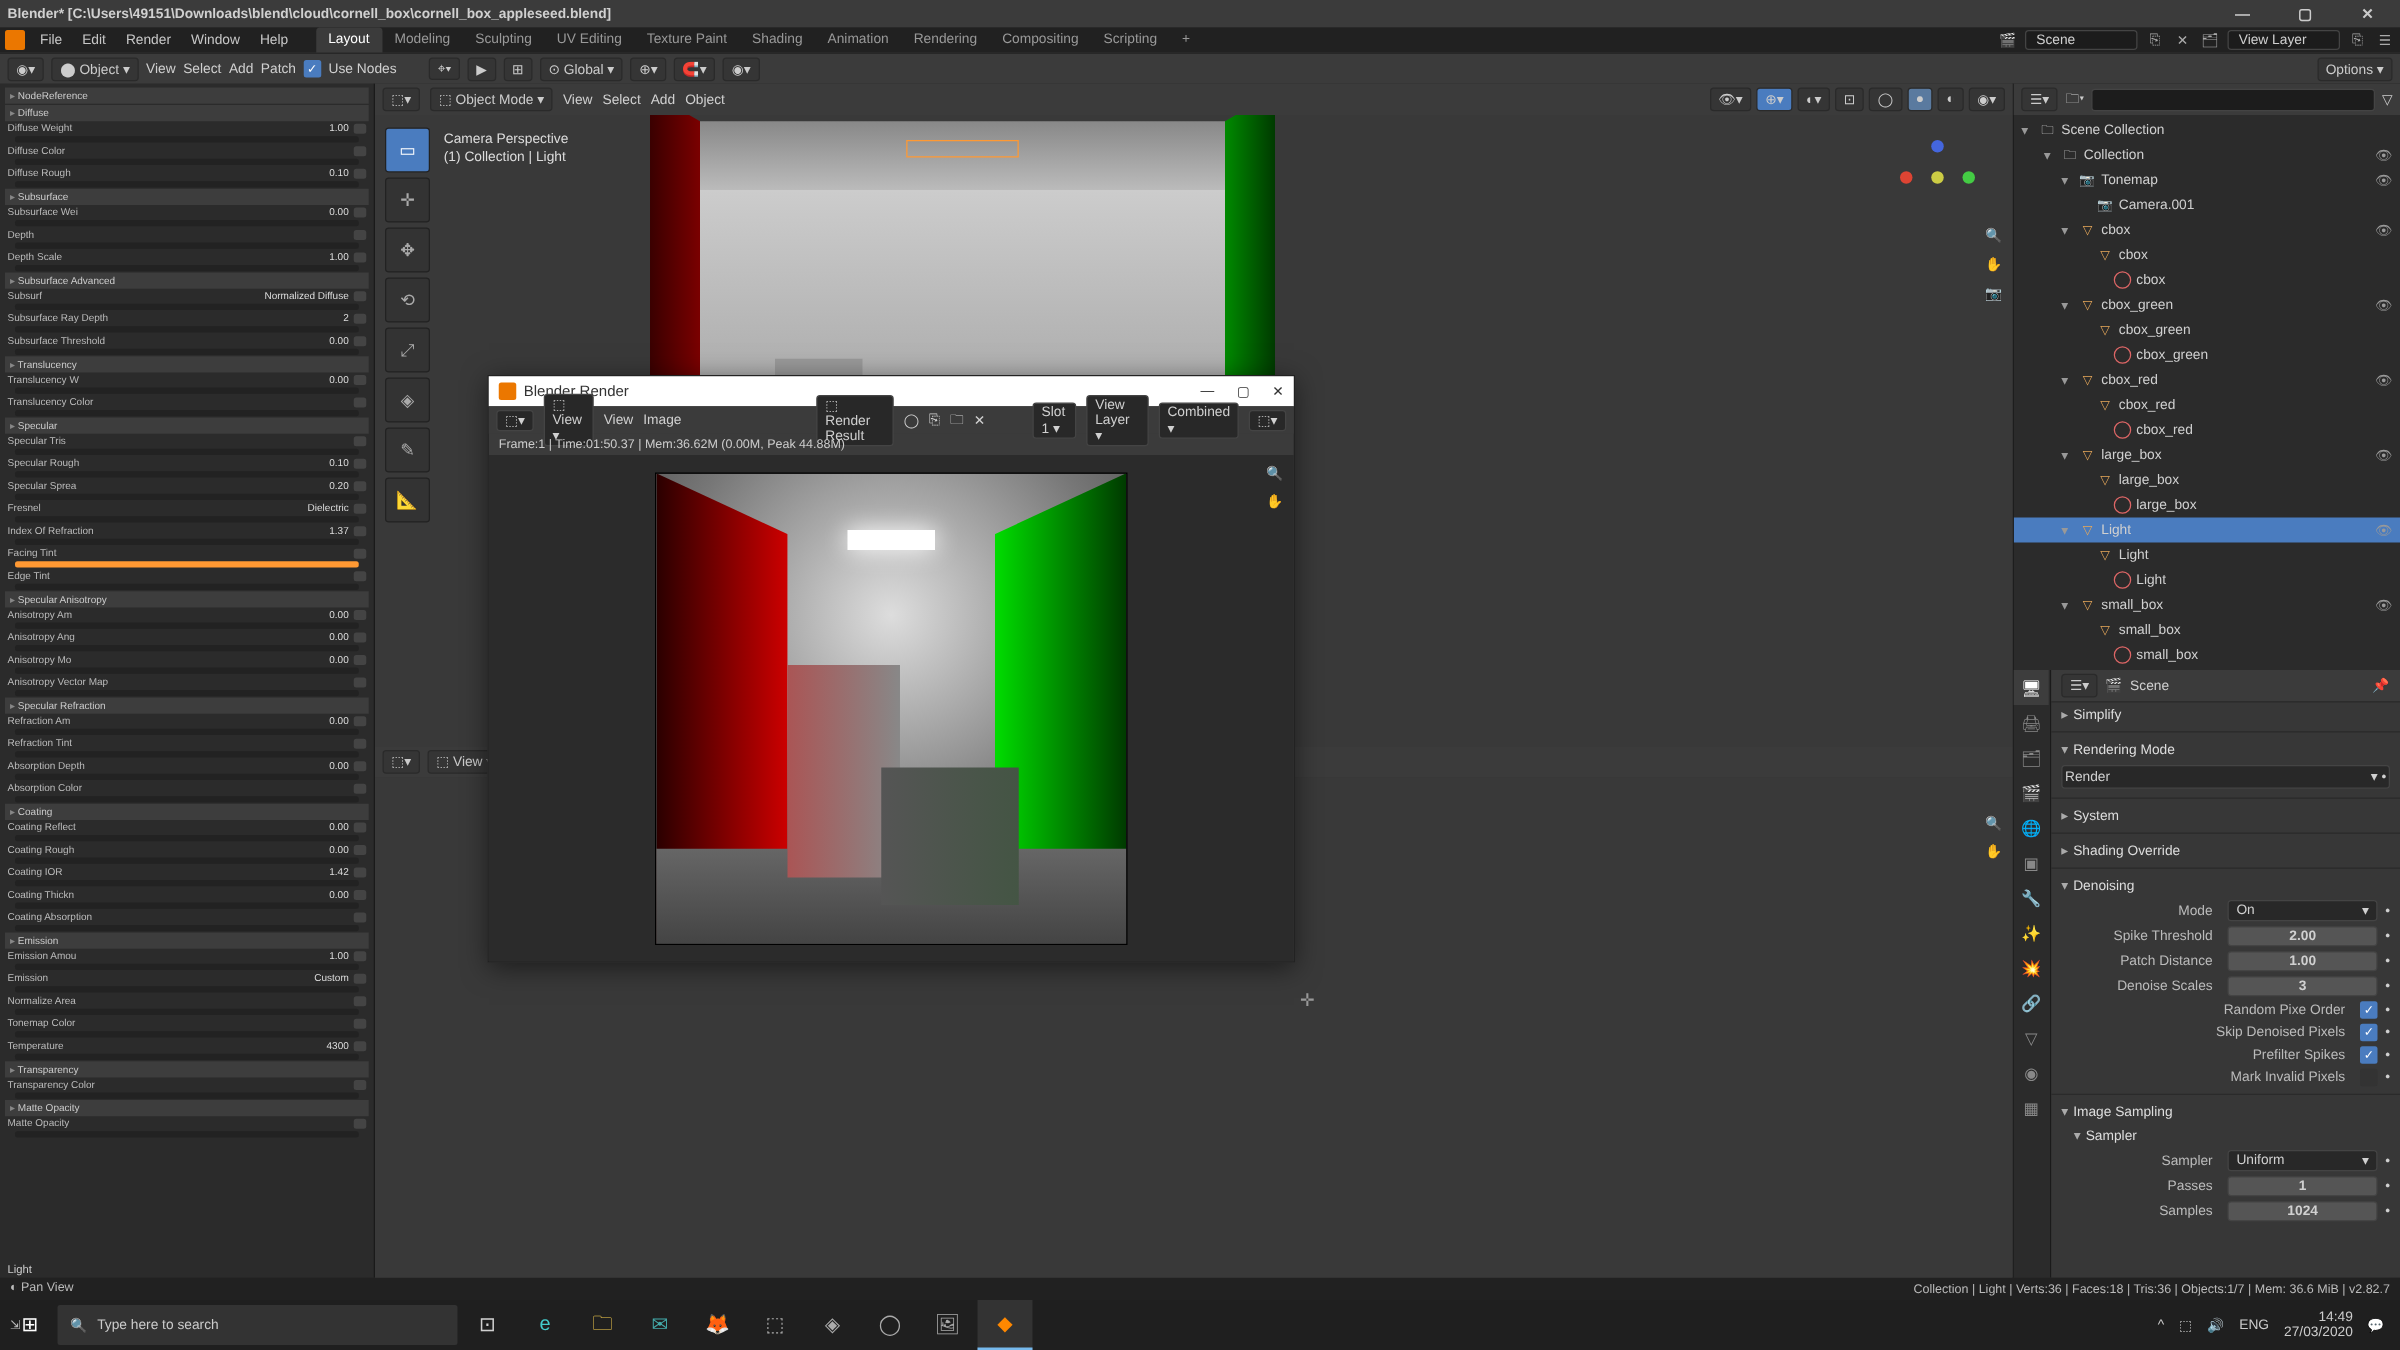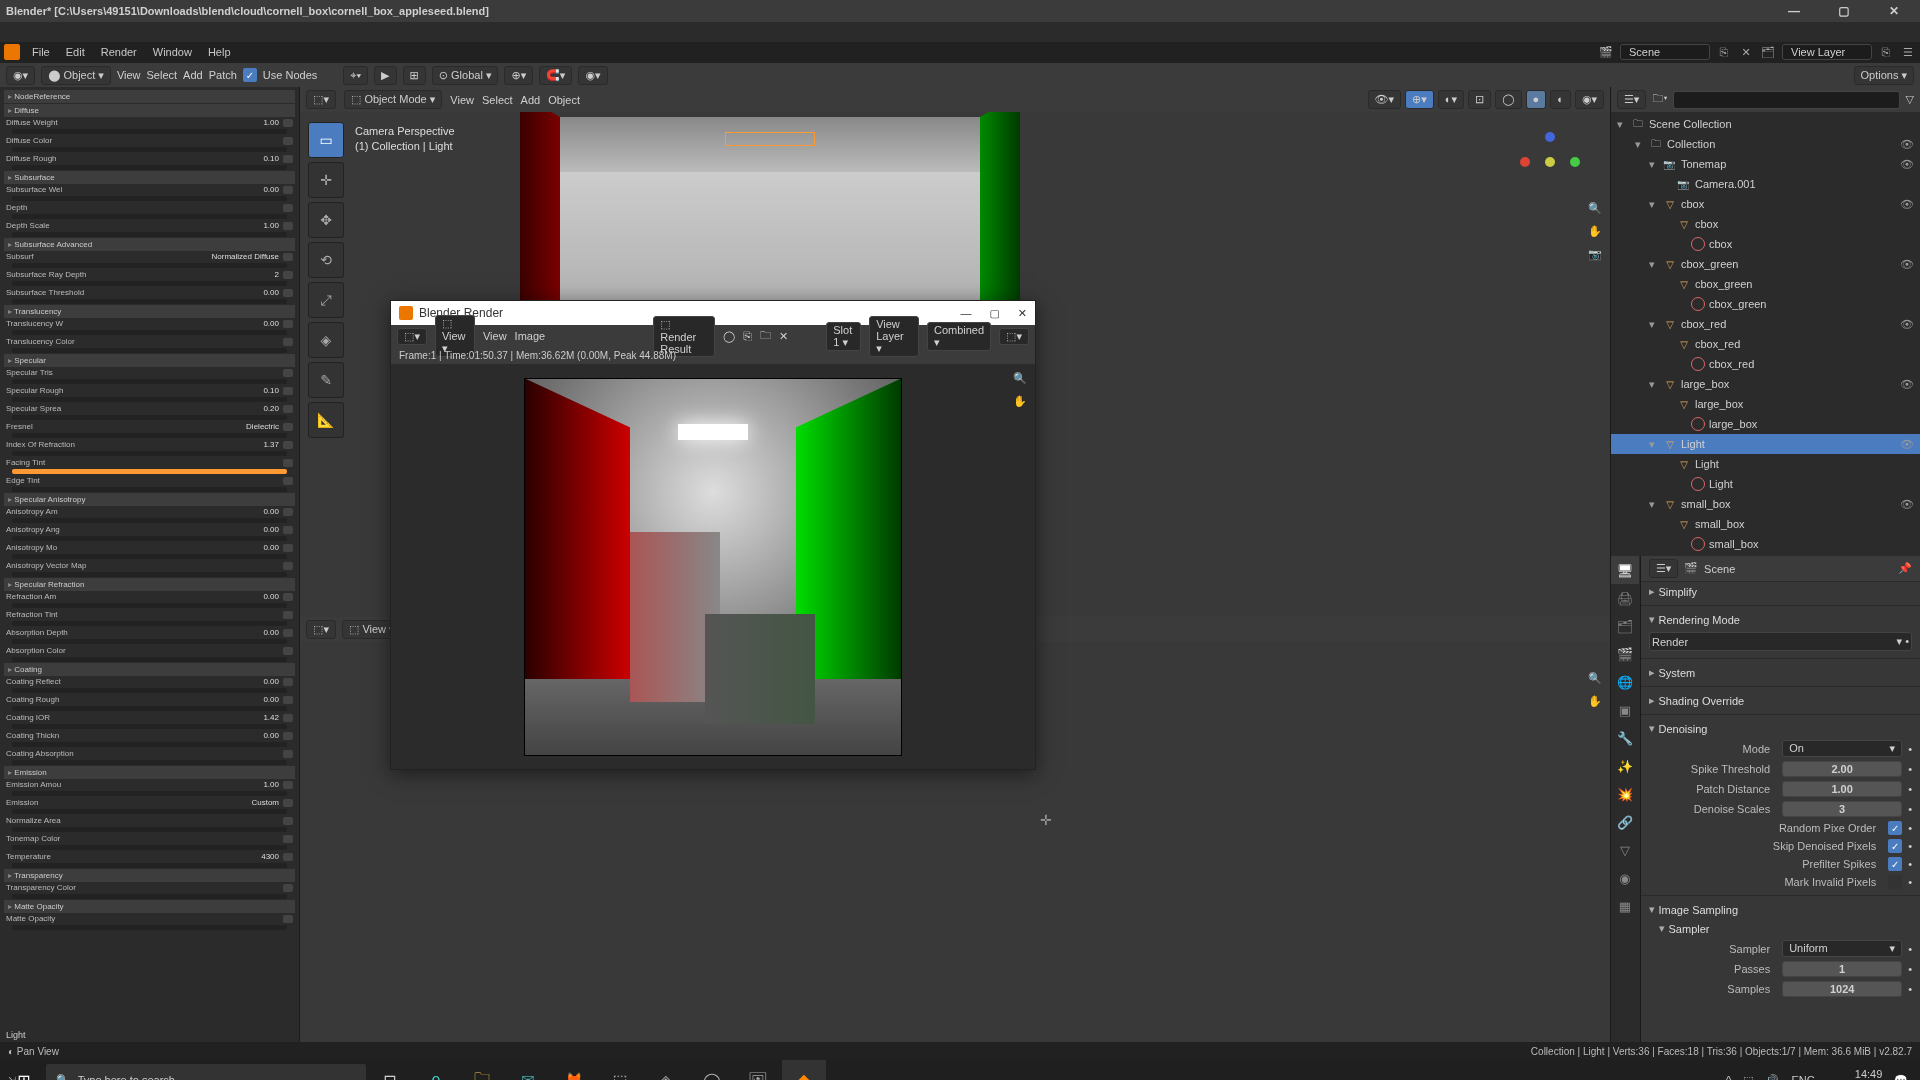--- a/index.html
+++ b/index.html
@@ -5,21 +5,21 @@
 * { box-sizing: border-box; margin: 0; padding: 0; font-family: "Segoe UI", Arial, sans-serif; }
 body { width: 1920px; height: 1080px; background: #2b2b2b; color: #d0d0d0; font-size: 11px; overflow: hidden; position: relative; }
 
 
 .titlebar { height: 22px; background: #3b3b3b; display: flex; align-items: center; padding: 0 6px; justify-content: space-between; font-weight: bold; }
 .titlebar-left { display: flex; align-items: center; gap: 6px; }
 .titlebar-right { display: flex; gap: 10px; }
 .win-btn { width: 40px; height: 20px; display: flex; align-items: center; justify-content: center; color: #ccc; font-size: 12px; }
 
 
-.menubar { height: 20px; background: #212121; display: flex; align-items: center; padding: 0 4px; gap: 4px; margin-top: 20px; }
+.menubar { height: 20px; background: #212121; display: flex; align-items: center; padding: 0 4px; gap: 4px; }
 .menubar .logo { width: 16px; height: 16px; background: #eb7700; border-radius: 2px; }
 .menubar .menu-item { padding: 2px 8px; color: #c8c8c8; }
 .workspace-tabs { display: flex; margin-left: 10px; height: 100%; align-items: stretch; }
 .ws-tab { padding: 3px 10px; color: #999; border-radius: 3px 3px 0 0; }
 .ws-tab.active { background: #3b3b3b; color: #fff; }
 .scene-layer { margin-left: auto; display: flex; align-items: center; gap: 6px; }
 .scene-field { background: #1c1c1c; border: 1px solid #444; border-radius: 3px; padding: 1px 8px; min-width: 90px; }
 .hdr-icon { width: 16px; height: 16px; display: flex; align-items: center; justify-content: center; color: #aaa; }
 
 
@@ -148,20 +148,33 @@
   <div class="titlebar-right">
     <div class="win-btn">—</div>
     <div class="win-btn">▢</div>
     <div class="win-btn">✕</div>
   </div>
 </div>
 
 <div class="menubar">
   <div class="logo"></div>
   <div id="menus"><span class="menu-item">File</span><span class="menu-item">Edit</span><span class="menu-item">Render</span><span class="menu-item">Window</span><span class="menu-item">Help</span></div>
+  <div class="workspace-tabs" id="ws">
+      <div class="ws-tab active">Layout</div>
+      <div class="ws-tab">Modeling</div>
+      <div class="ws-tab">Sculpting</div>
+      <div class="ws-tab">UV Editing</div>
+      <div class="ws-tab">Texture Paint</div>
+      <div class="ws-tab">Shading</div>
+      <div class="ws-tab">Animation</div>
+      <div class="ws-tab">Rendering</div>
+      <div class="ws-tab">Compositing</div>
+      <div class="ws-tab">Scripting</div>
+      <div class="ws-tab">+</div>
+    </div>
   <div class="scene-layer">
     <span class="hdr-icon">🎬</span>
     <div class="scene-field">Scene</div>
     <span class="hdr-icon">⎘</span>
     <span class="hdr-icon">✕</span>
     <span class="hdr-icon">🗂</span>
     <div class="scene-field">View Layer</div>
     <span class="hdr-icon">⎘</span>
     <span class="hdr-icon">☰</span>
   </div>

